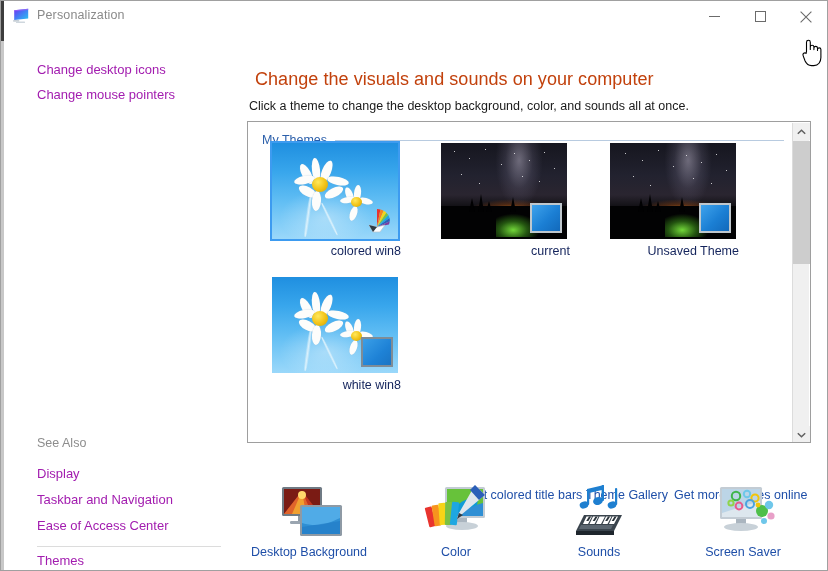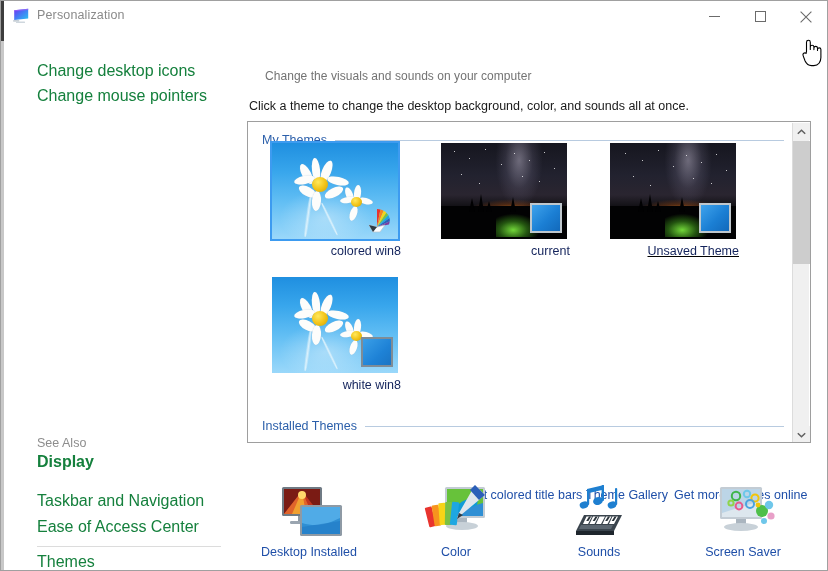--- a/index.html
+++ b/index.html
@@ -61,51 +61,51 @@
     width: 26px; height: 30px; z-index: 40; pointer-events: none;
   }
 
   
   #sidebar {
     position: absolute; left: 3px; top: 32px; width: 242px; height: 538px;
     background: #ffffff;
   }
   .side-link {
     position: absolute; left: 33px;
-    font-size: 16px; color: #15803d;
+    font-size: 13px; color: #a21caf;
     cursor: pointer; white-space: nowrap;
   }
   #sl-0 { top: 29px; }
   #sl-1 { top: 54px; }
 
   #see-also-label {
     position: absolute; left: 33px; top: 403px;
     font-size: 12.5px; color: #8d8d8d;
   }
-  #sl-2 { top: 420px; font-weight: bold; }
+  #sl-2 { top: 433px; }
   #sl-3 { top: 459px; }
   #sl-4 { top: 485px; }
   #side-divider {
     position: absolute; left: 33px; top: 513px; width: 184px; height: 1px;
     background: #dcdcdc;
   }
   #sl-5 { top: 520px; }
   #sidebar-bottom-rule {
     position: absolute; left: 0; top: 537px; width: 242px; height: 1px;
     background: #c8c8c8;
   }
 
   
   #main {
     position: absolute; left: 245px; top: 32px; width: 582px; height: 538px;
     background: #ffffff;
   }
   #page-title {
-    position: absolute; left: 19px; top: 36px;
-    font-size: 12px; color: #737373; letter-spacing: .05px;
+    position: absolute; left: 9px; top: 36px;
+    font-size: 18px; color: #c2410c; letter-spacing: .05px;
   }
   #page-subtitle {
     position: absolute; left: 3px; top: 66px;
     font-size: 12.5px; color: #1a1a1a;
   }
 
   
   #themes-panel {
     position: absolute; left: 1px; top: 88px; width: 564px; height: 322px;
     border: 1px solid #9e9e9e;
@@ -416,21 +416,21 @@
               <div class="tree" style="left:29%; border-bottom-width:18px;"></div>
               <div class="tree" style="left:36%; border-bottom-width:11px;"></div>
               <div class="tree" style="left:55%; border-bottom-width:15px;"></div>
               <div class="tent-glow"></div>
             </div>
             <span class="badge-square"></span>
           </div>
           <div class="theme-label">current</div>
         </div>
 
-        <div class="theme-item" style="left:359px; top:21px;text-decoration:underline;">
+        <div class="theme-item" style="left:359px; top:21px;">
           <div class="theme-thumb">
             <div class="wp-night">
               <div class="star" style="left:12%;  top:10%; width:1px; height:1px;"></div>
               <div class="star" style="left:25%;  top:18%; width:1px; height:1px;"></div>
               <div class="star" style="left:38%;  top:7%;  width:1px; height:1px;"></div>
               <div class="star" style="left:50%;  top:24%; width:1px; height:1px;"></div>
               <div class="star" style="left:60%;  top:12%; width:1px; height:1px;"></div>
               <div class="star" style="left:72%;  top:20%; width:1px; height:1px;"></div>
               <div class="star" style="left:84%;  top:11%; width:1px; height:1px;"></div>
               <div class="star" style="left:92%;  top:28%; width:1px; height:1px;"></div>
@@ -469,24 +469,20 @@
               <div class="petal" style="left:68px; top:54px; width:16px; height:6px;  transform:rotate(-8deg);"></div>
               <div class="petal" style="left:86px; top:55px; width:15px; height:6px;  transform:rotate(14deg);"></div>
               <div class="petal" style="left:78px; top:63px; width:7px;  height:15px; transform:rotate(18deg);"></div>
               <div class="daisy-core" style="left:79px; top:54px; width:11px; height:10px;"></div>
             </div>
             <span class="badge-square plain"></span>
           </div>
           <div class="theme-label">white win8</div>
         </div>
 
-        <div id="gh-installed" class="group-header">
-          <span class="gh-label">Installed Themes</span>
-          <span class="gh-rule"></span>
-        </div>
 
         <div id="peek-0" class="peek"></div>
         <div id="peek-1" class="peek"></div>
         <div id="peek-2" class="peek"></div>
       </div>
 
       <div id="scrollbar">
         <div id="sb-up" class="sb-arrow">
           <svg width="9" height="6" viewBox="0 0 9 6">
             <path d="M0.8 4.8 L4.5 1.2 L8.2 4.8" stroke="#606060" stroke-width="1.5" fill="none"></path>
@@ -536,21 +532,21 @@
               <rect x="18" y="38" width="24" height="3" rx="1.2" fill="#9aa5b0"></rect>
             </g>
             <g>
               <rect x="28" y="22" width="42" height="31" rx="1.5" fill="#8e9aa5"></rect>
               <rect x="30" y="24" width="38" height="27" fill="#2f8fd4"></rect>
               <path d="M30 24 L68 24 L68 35 C54 42 44 44 30 40 Z" fill="#56b0ea" opacity=".85"></path>
               <path d="M30 44 L68 38 L68 51 L30 51 Z" fill="#1f79c2" opacity=".55"></path>
             </g>
           </svg>
         </div>
-        <div class="tool-label">Desktop Installed</div>
+        <div class="tool-label">Desktop Background</div>
       </div>
 
       <div id="tool-1" class="tool">
         <div class="tool-icon">
           <svg width="74" height="58" viewBox="0 0 74 58">
             <rect x="26" y="4" width="40" height="31" rx="1.5" fill="#c3ccd4"></rect>
             <rect x="28" y="6" width="36" height="27" fill="#2f8fd4"></rect>
             <path d="M28 6 L64 6 L64 20 L28 30 Z" fill="#67c23a"></path>
             <path d="M32 30 C38 21 44 17 52 15 L60 12 L58 22 C50 25 42 28 34 32 Z" fill="#0f9bd7"></path>
             <rect x="38" y="35" width="10" height="5" fill="#aab5bf"></rect>

